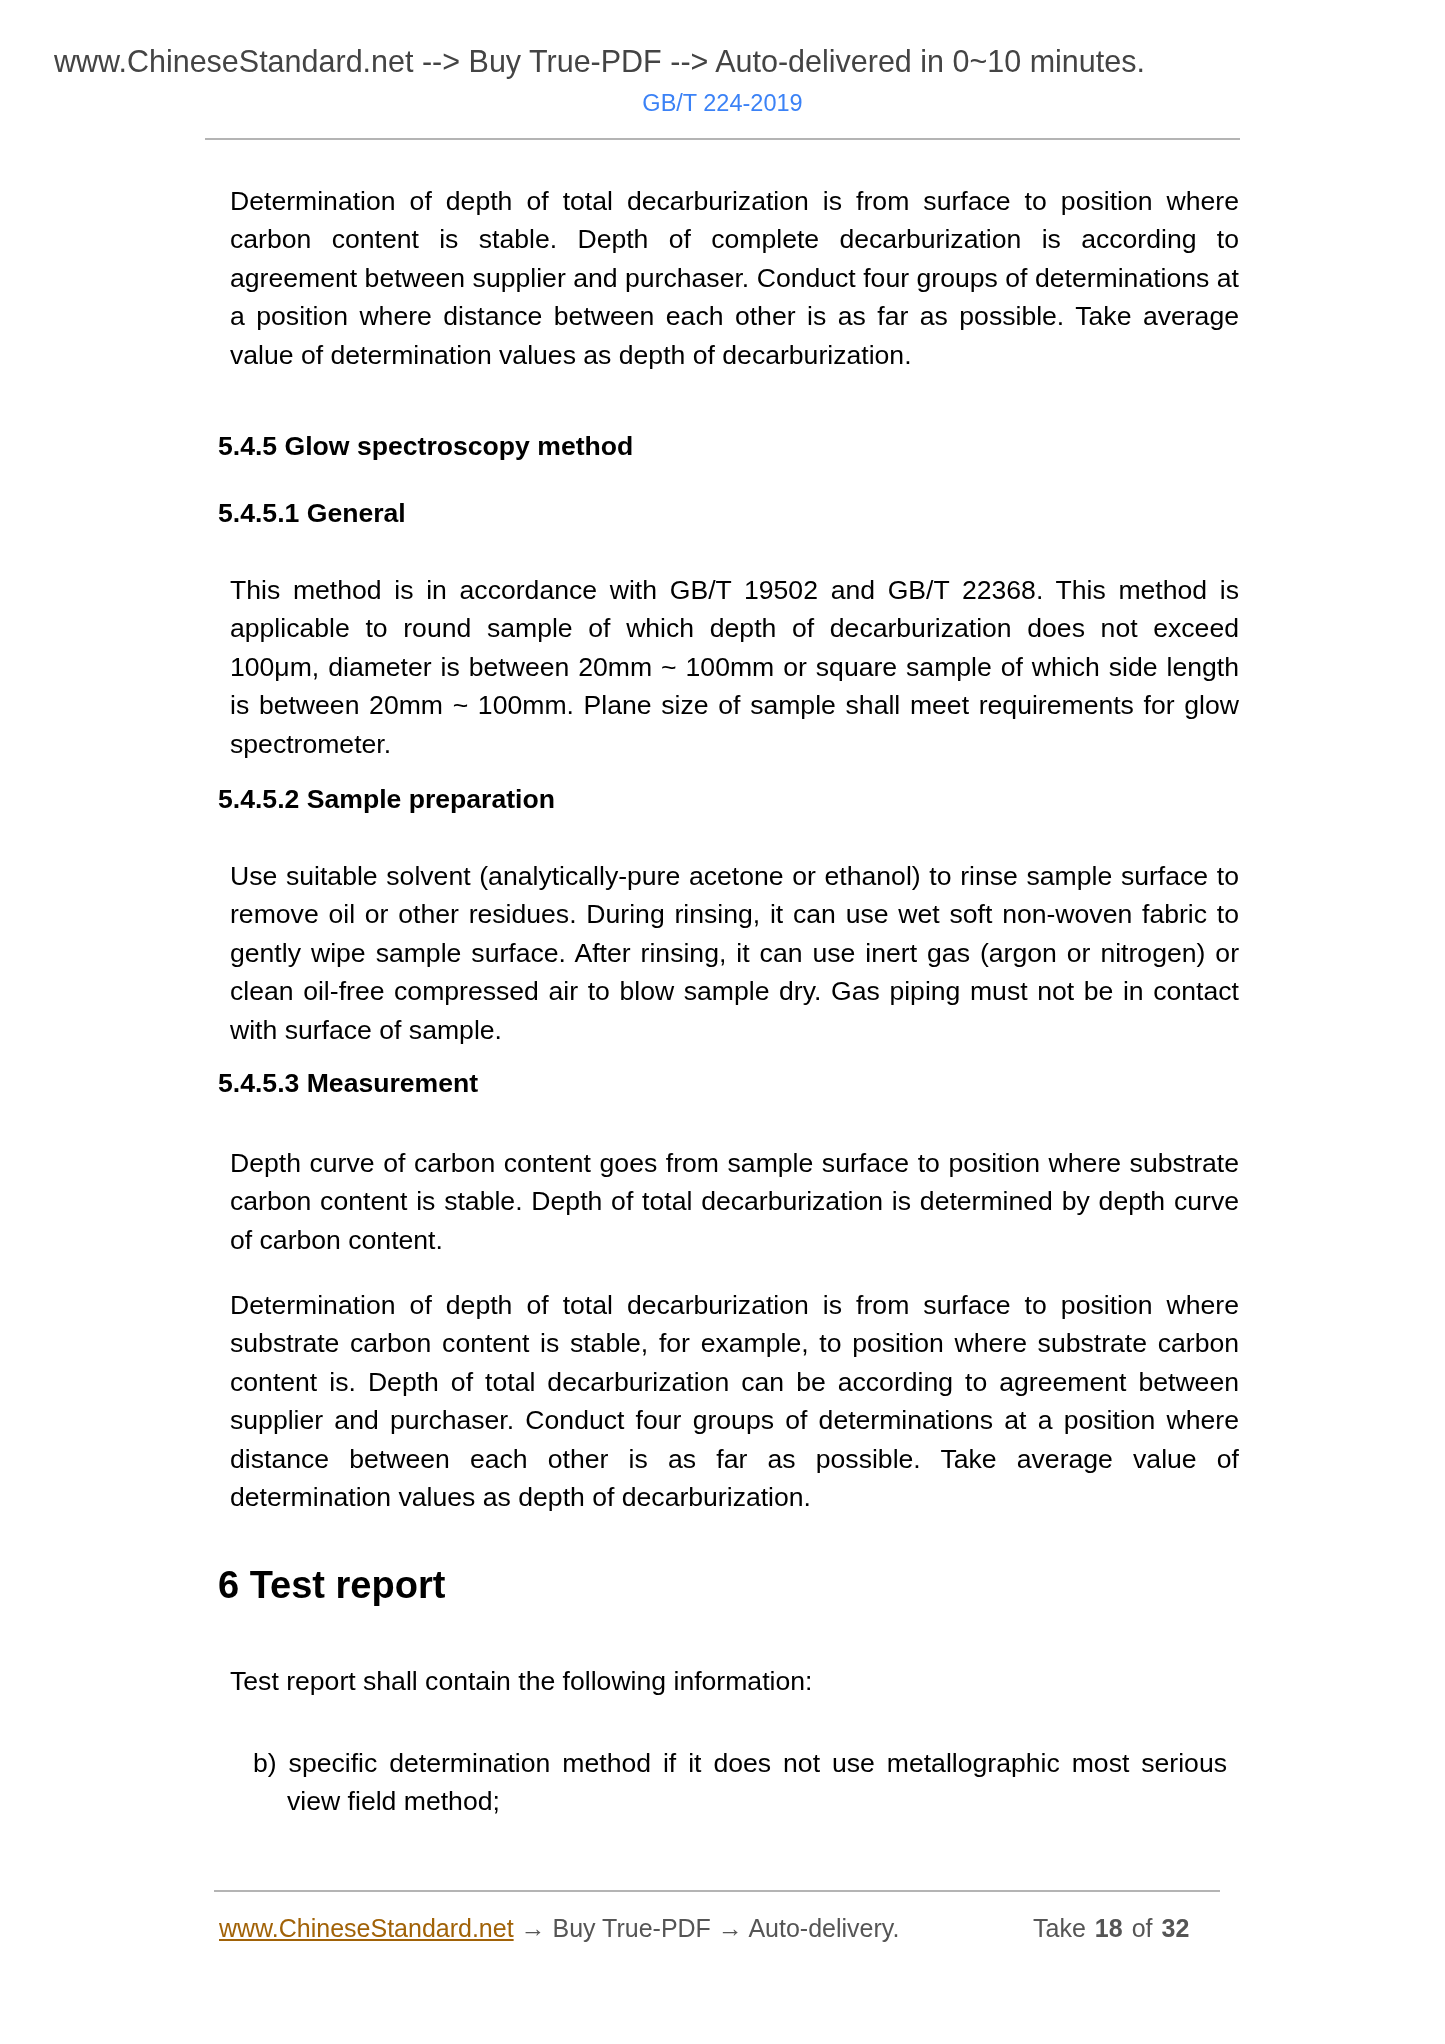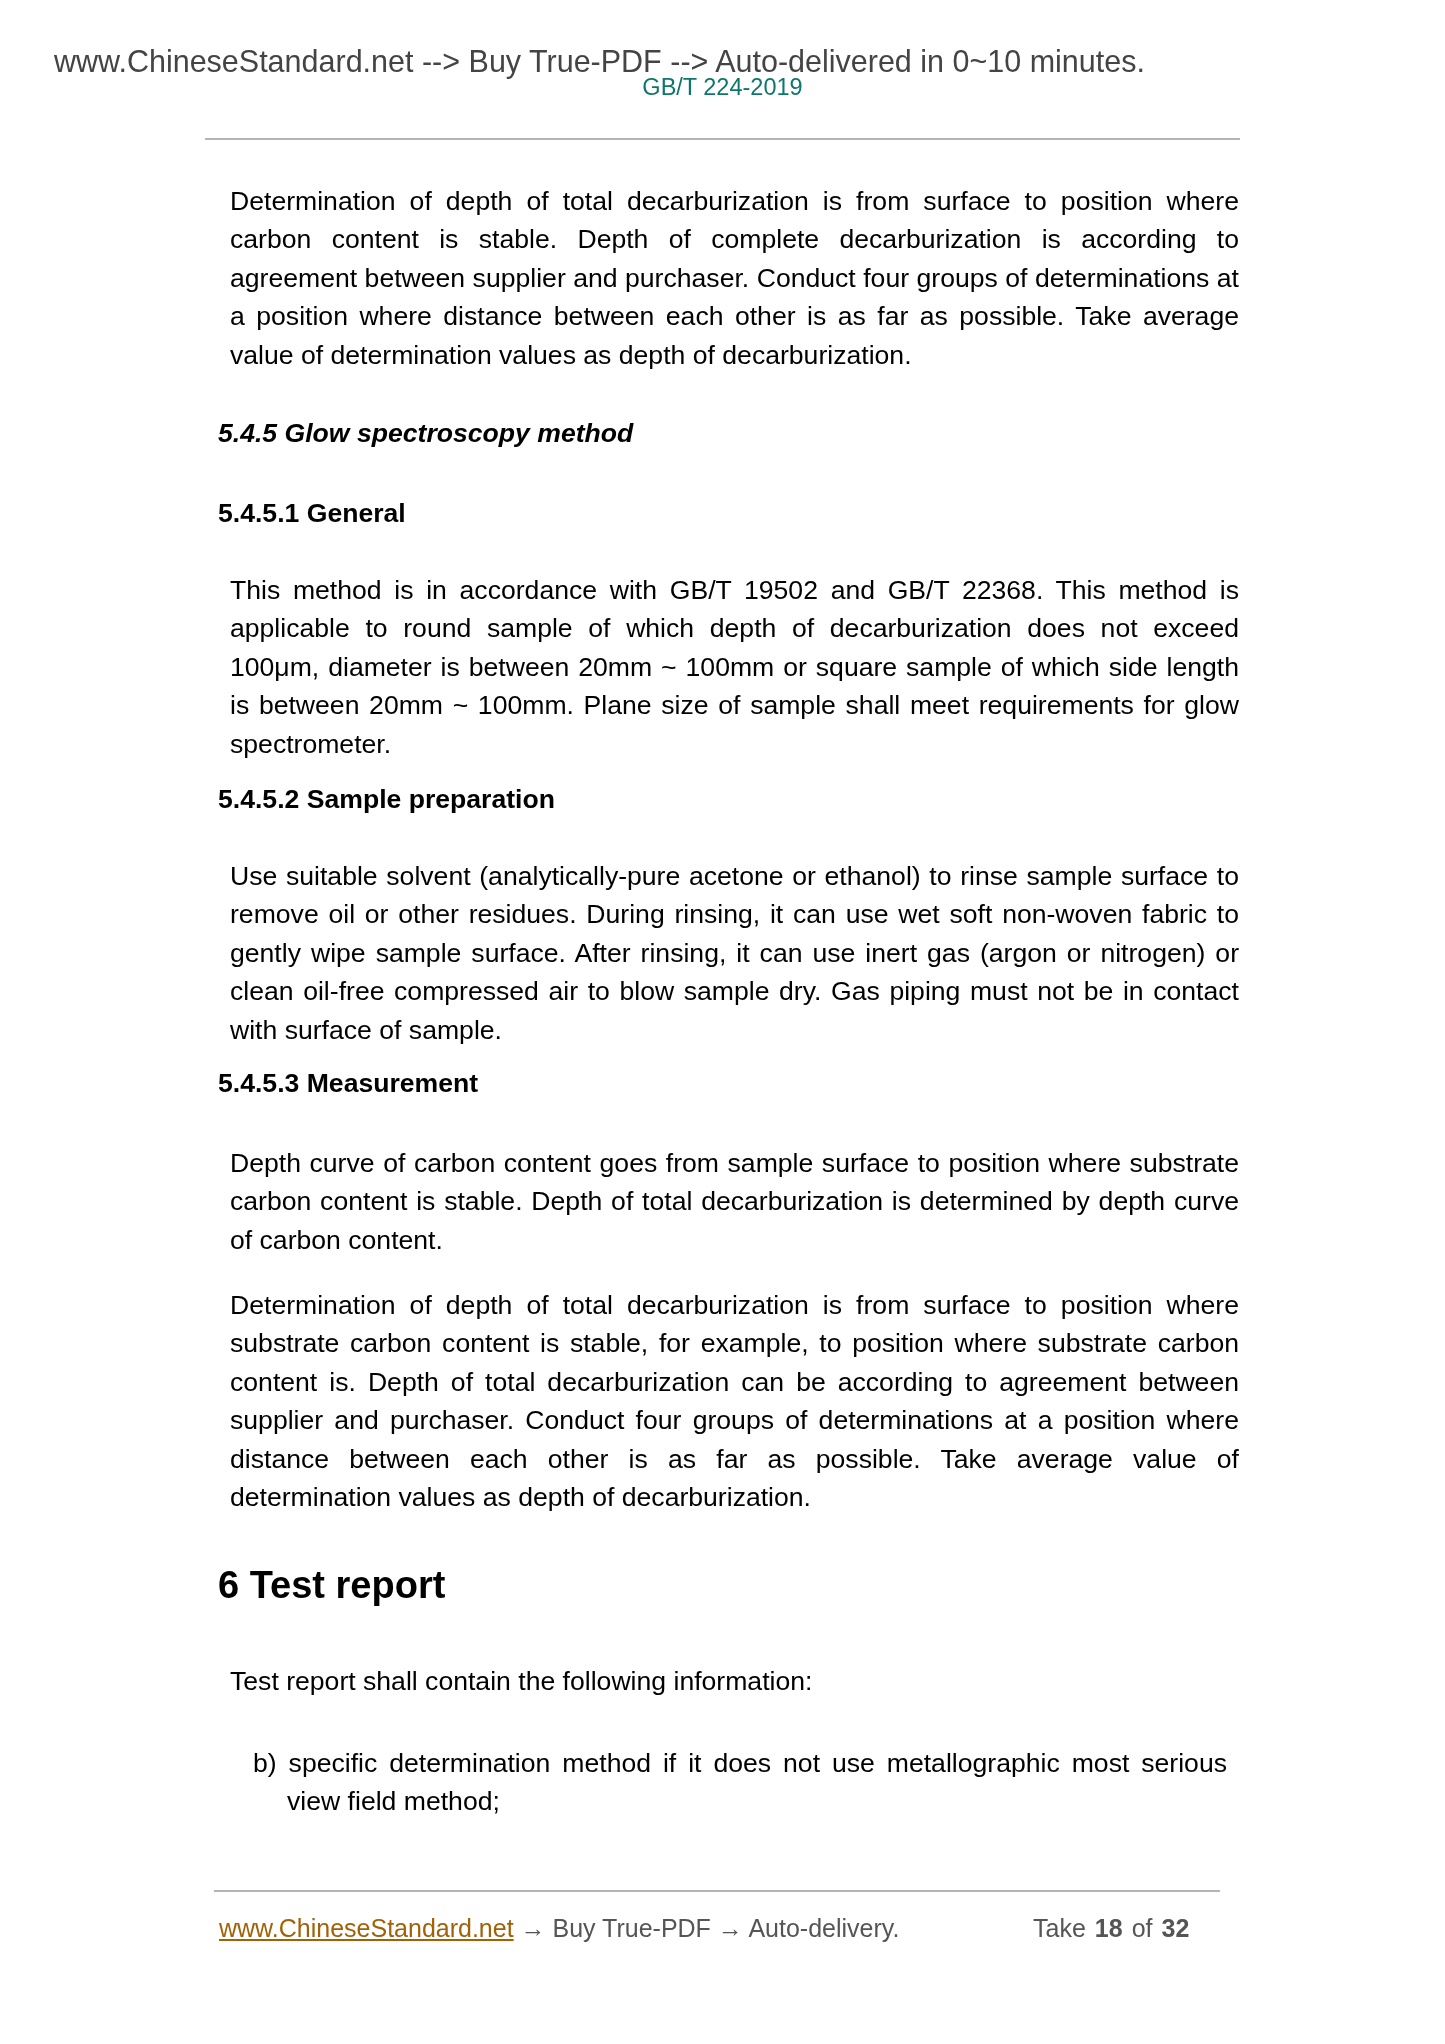--- a/index.html
+++ b/index.html
@@ -1,22 +1,22 @@
 <!DOCTYPE html>
 <html><head>
   <meta charset="utf-8">
   <style>
     html, body { margin: 0; padding: 0; background: #ffffff; }
     body { width: 1445px; height: 2044px; position: relative; overflow: hidden;
            font-family: "Liberation Sans", sans-serif; color: #000; }
     .abs { position: absolute; }
     .hdr1 { left: 0; width: 1199px; text-align: center; top: 43px; font-size: 30.5px;
             line-height: 36px; color: #444; white-space: nowrap; }
-    .hdr2 { left: 0; width: 1445px; text-align: center; top: 73px; font-size: 23.5px;
-            line-height: 28px; color: #0f766e; white-space: nowrap; }
+    .hdr2 { left: 0; width: 1445px; text-align: center; top: 89px; font-size: 23.5px;
+            line-height: 28px; color: #3b82f6; white-space: nowrap; }
     .rule { height: 2px; background: #b4b4b4; }
     .col { left: 218px; width: 1009px; }
     .para { font-size: 26.6px; line-height: 38.4px; text-align: justify; margin: 12px; }
     .head { font-size: 26.6px; line-height: 38.4px; font-weight: bold; margin: 0; white-space: nowrap; }
     .h1 { font-size: 38px; line-height: 46px; font-weight: bold; margin: 0; white-space: nowrap; }
     .list { left: 253px; width: 974px; }
     .li { font-size: 26.6px; line-height: 38.4px; text-align: justify; margin: 0;
           padding-left: 34px; text-indent: -34px; }
     .foot { top: 1913px; font-size: 25px; line-height: 30px; color: #555; white-space: nowrap; }
     .foot a { color: #a16207; text-decoration: underline; }
@@ -27,21 +27,21 @@
   </style>
 </head>
 <body>
 
 <div class="abs hdr1">www.ChineseStandard.net --&gt; Buy True-PDF --&gt; Auto-delivered in 0~10 minutes.</div>
 <div class="abs hdr2">GB/T 224-2019</div>
 <div class="abs rule" style="left:205px; width:1035px; top:138px;"></div>
 
 <p class="abs col para" style="top:170px;">Determination of depth of total decarburization is from surface to position where carbon content is stable. Depth of complete decarburization is according to agreement between supplier and purchaser. Conduct four groups of determinations at a position where distance between each other is as far as possible. Take average value of determination values as depth of decarburization.</p>
 
-<h3 class="abs col head" style="top:414px;font-style:italic;">5.4.5 Glow spectroscopy method</h3>
+<h3 class="abs col head" style="top:427px;">5.4.5 Glow spectroscopy method</h3>
 
 <h4 class="abs col head" style="top:494px;">5.4.5.1 General</h4>
 
 <p class="abs col para" style="top:559px;">This method is in accordance with GB/T 19502 and GB/T 22368. This method is applicable to round sample of which depth of decarburization does not exceed 100μm, diameter is between 20mm ~ 100mm or square sample of which side length is between 20mm ~ 100mm. Plane size of sample shall meet requirements for glow spectrometer.</p>
 
 <h4 class="abs col head" style="top:780px;">5.4.5.2 Sample preparation</h4>
 
 <p class="abs col para" style="top:845px;">Use suitable solvent (analytically-pure acetone or ethanol) to rinse sample surface to remove oil or other residues. During rinsing, it can use wet soft non-woven fabric to gently wipe sample surface. After rinsing, it can use inert gas (argon or nitrogen) or clean oil-free compressed air to blow sample dry. Gas piping must not be in contact with surface of sample.</p>
 
 <h4 class="abs col head" style="top:1064px;">5.4.5.3 Measurement</h4>

